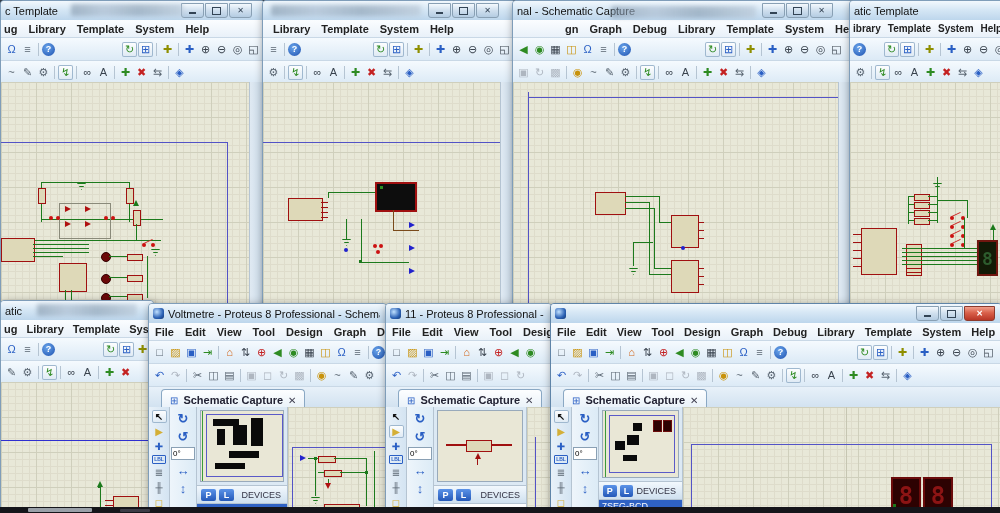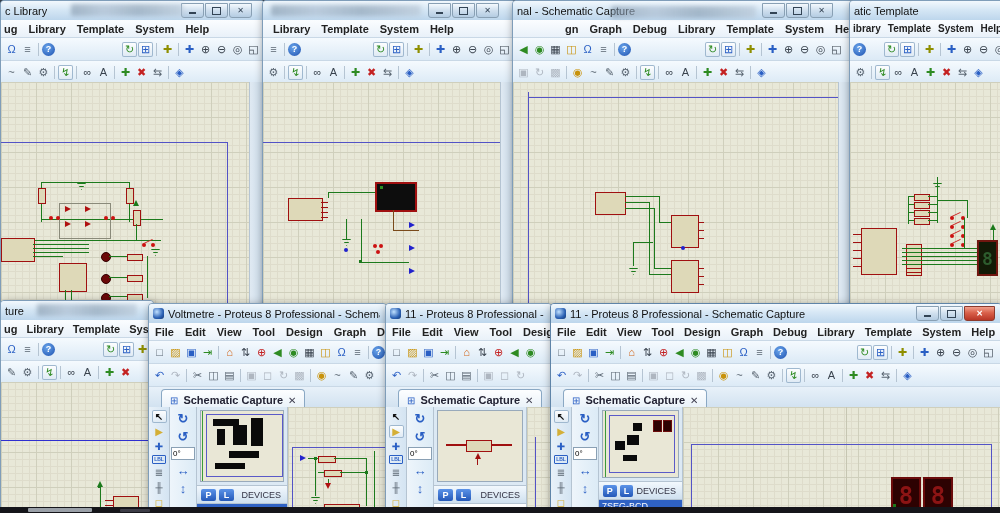--- a/index.html
+++ b/index.html
@@ -71,21 +71,21 @@
 .vscroll{position:absolute;width:13px;background:linear-gradient(90deg,#dfe9f2,#cdddeb);border-left:1px solid #b5c4d2}
 .respack{position:absolute;border:1px solid #a01010;background:repeating-linear-gradient(#ded9b8 0 3px,#a01010 3px 4px)}
 .taskbar{position:absolute;left:0;right:0;bottom:0;height:6px;background:#15151a;z-index:99}
 .tkb{position:absolute;background:#9aa0a8;border-radius:1px}
 </style>
 </head>
 <body>
 
 <div class="win" style="left:0;top:0;width:263px;height:310px;z-index:1">
   <div class="tbar">
-    <span class="title">c Library</span>
+    <span class="title">c Template</span>
     <span class="blurpatch" style="left:70px;top:3px;width:112px;height:12px"></span>
     <span class="winbtns" style="margin-right:6px">
       <i class="wbtn">
           <i class="glyph-min"></i>
         </i>
       <i class="wbtn">
           <i class="glyph-max"></i>
         </i>
       <i class="wbtn">✕</i>
     </span>
@@ -436,21 +436,21 @@
     <i class="wh" style="left:52px;top:178px;width:75px"></i>
     <i class="wh" style="left:52px;top:182px;width:75px"></i>
     <i class="wv" style="left:114px;top:136px;height:30px"></i>
     <i class="tri-u" style="left:140px;top:142px"></i>
     <i class="wv" style="left:143px;top:148px;height:10px"></i>
   </div>
 </div>
 
 <div class="win" style="left:0;top:300px;width:152px;height:213px;z-index:5">
   <div class="tbar">
-    <span class="title">ture</span>
+    <span class="title">atic</span>
     <span class="blurpatch" style="left:36px;top:3px;width:100px;height:12px"></span>
   </div>
   <div class="mbar" style="padding-left:3px;gap:9px">
     <b class="mi">ug</b>
     <b class="mi">Library</b>
     <b class="mi">Template</b>
     <b class="mi">System</b>
 
   </div>
   <div class="tb">
@@ -687,21 +687,20 @@
     </div>
     <div class="grid" style="left:141px;right:0;top:0;bottom:0">
       <i class="shl" style="left:8px;top:30px;width:1px;height:78px"></i>
     </div>
   </div>
 </div>
 
 <div class="win" style="left:550px;top:303px;width:450px;height:210px;z-index:8;border-color:#5f84a8">
   <div class="tbar">
     <i class="appico"></i>
-    <span class="title">11 - Proteus 8 Professional - Schematic Capture</span>
     <span class="winbtns">
       <i class="wbtn">
           <i class="glyph-min"></i>
         </i>
       <i class="wbtn">
           <i class="glyph-max"></i>
         </i>
       <i class="wbtn close">✕</i>
     </span>
   </div>

